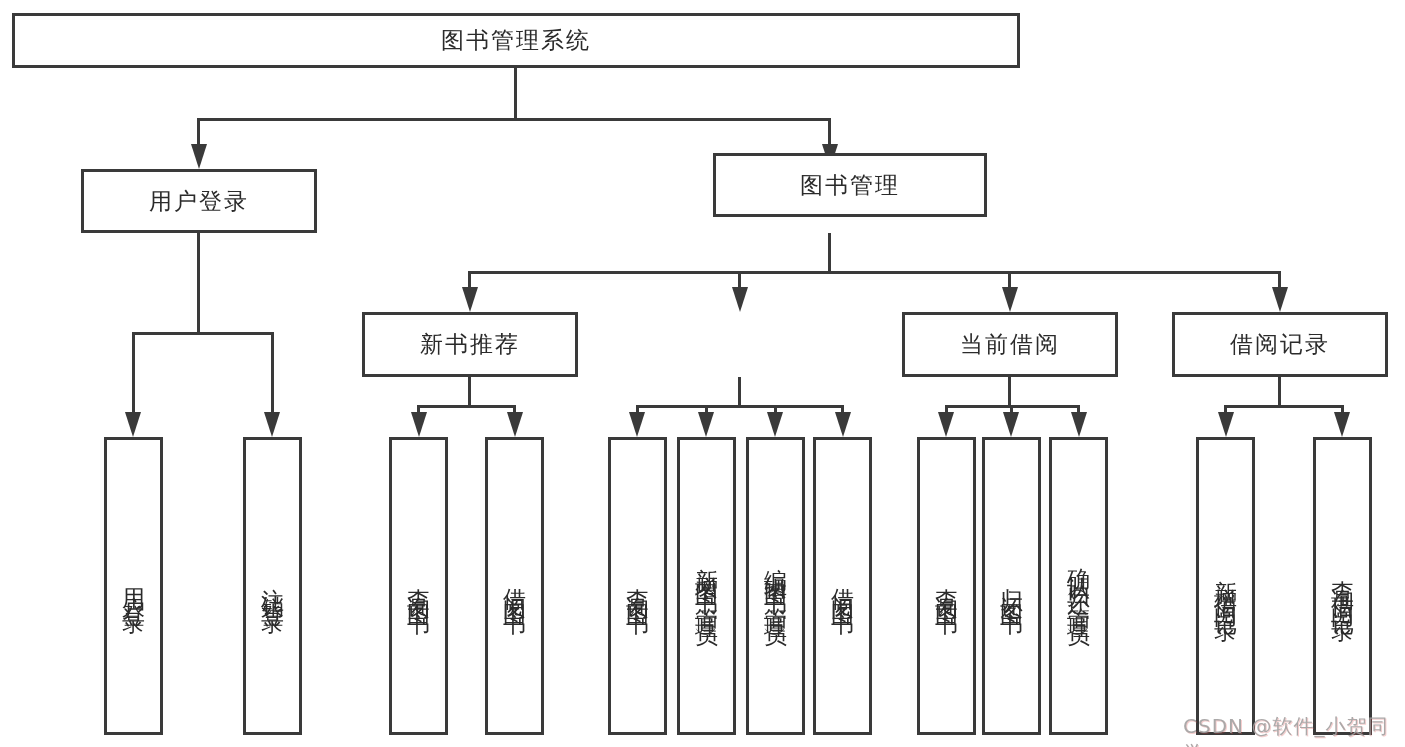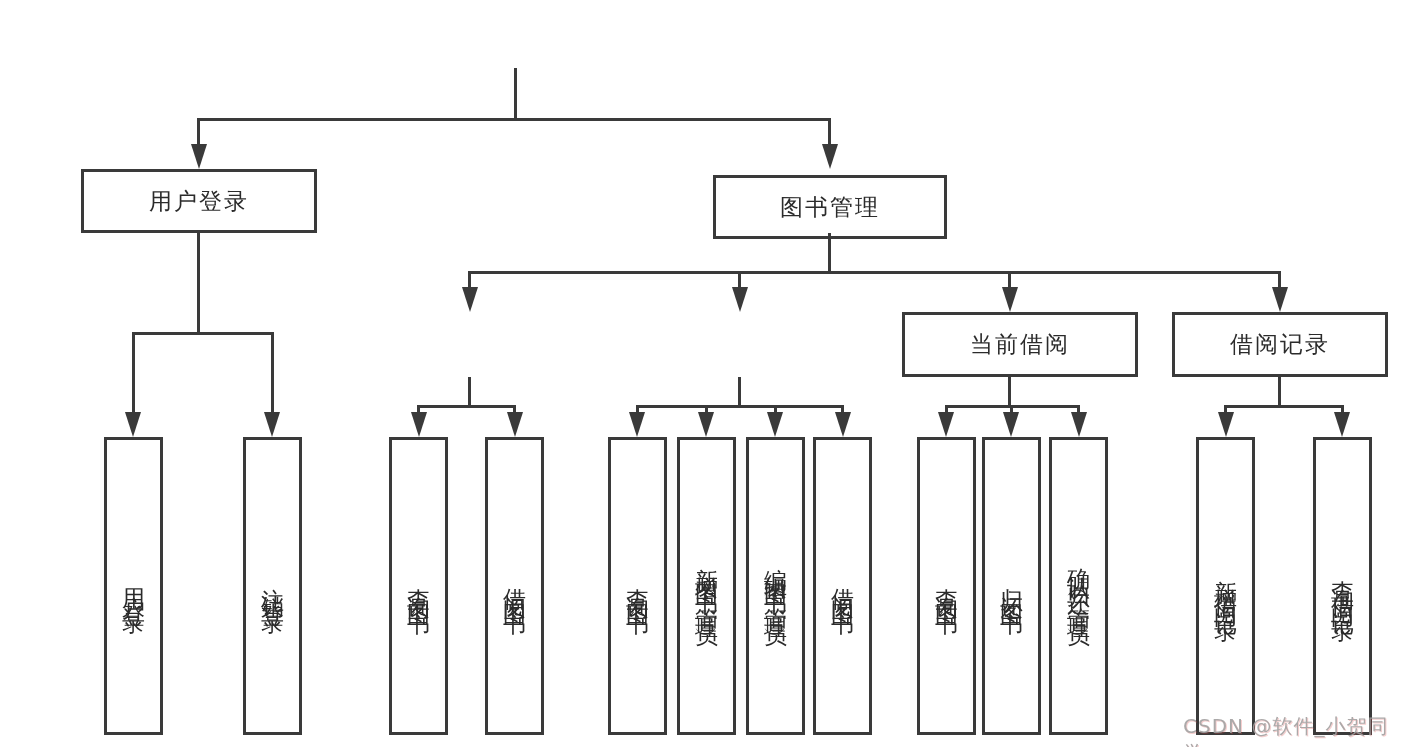--- a/index.html
+++ b/index.html
@@ -35,32 +35,35 @@
     position:absolute;left:1183px;top:713px;font-size:20px;letter-spacing:1px;
     color:var(--watermark);opacity:.9;z-index:5;
     text-shadow:1px 1px 0 rgba(222,80,80,.30);
   }
 </style>
 </head>
 <body>
 
 <div class="canvas">
 
+  <div class="node" style="left:12px;top:13px;width:1008px;height:55px">
+    <span>图书管理系统</span>
+  </div>
 
   <div class="vl" style="left:514px;top:68px;height:52px"></div>
   <div class="hl" style="left:197px;top:118px;width:634px"></div>
   <div class="vl" style="left:197px;top:118px;height:27px"></div>
   <div class="arr" style="left:191px;top:144px"></div>
   <div class="vl" style="left:828px;top:118px;height:27px"></div>
   <div class="arr" style="left:822px;top:144px"></div>
 
   <div class="node" style="left:81px;top:169px;width:236px;height:64px">
     <span>用户登录</span>
   </div>
-  <div class="node" style="left:713px;top:175px;width:234px;height:64px">
+  <div class="node" style="left:713px;top:153px;width:274px;height:64px">
     <span>图书管理</span>
   </div>
 
   <div class="vl" style="left:197px;top:233px;height:101px"></div>
   <div class="hl" style="left:132px;top:332px;width:141px"></div>
   <div class="vl" style="left:132px;top:332px;height:81px"></div>
   <div class="arr" style="left:125px;top:412px"></div>
   <div class="vl" style="left:271px;top:332px;height:81px"></div>
   <div class="arr" style="left:264px;top:412px"></div>
 
@@ -68,21 +71,24 @@
   <div class="hl" style="left:468px;top:271px;width:813px"></div>
   <div class="vl" style="left:468px;top:271px;height:18px"></div>
   <div class="arr" style="left:462px;top:287px"></div>
   <div class="vl" style="left:738px;top:271px;height:18px"></div>
   <div class="arr" style="left:732px;top:287px"></div>
   <div class="vl" style="left:1008px;top:271px;height:18px"></div>
   <div class="arr" style="left:1002px;top:287px"></div>
   <div class="vl" style="left:1278px;top:271px;height:18px"></div>
   <div class="arr" style="left:1272px;top:287px"></div>
 
-  <div class="node" style="left:902px;top:312px;width:236px;height:65px">
+  <div class="node" style="left:362px;top:312px;width:216px;height:65px">
+    <span>新书推荐</span>
+  </div>
+  <div class="node" style="left:902px;top:312px;width:216px;height:65px">
     <span>当前借阅</span>
   </div>
   <div class="node" style="left:1172px;top:312px;width:216px;height:65px">
     <span>借阅记录</span>
   </div>
 
   <div class="vl" style="left:468px;top:377px;height:30px"></div>
   <div class="hl" style="left:417px;top:405px;width:99px"></div>
   <div class="vl" style="left:417px;top:405px;height:9px"></div>
   <div class="arr" style="left:411px;top:412px"></div>

